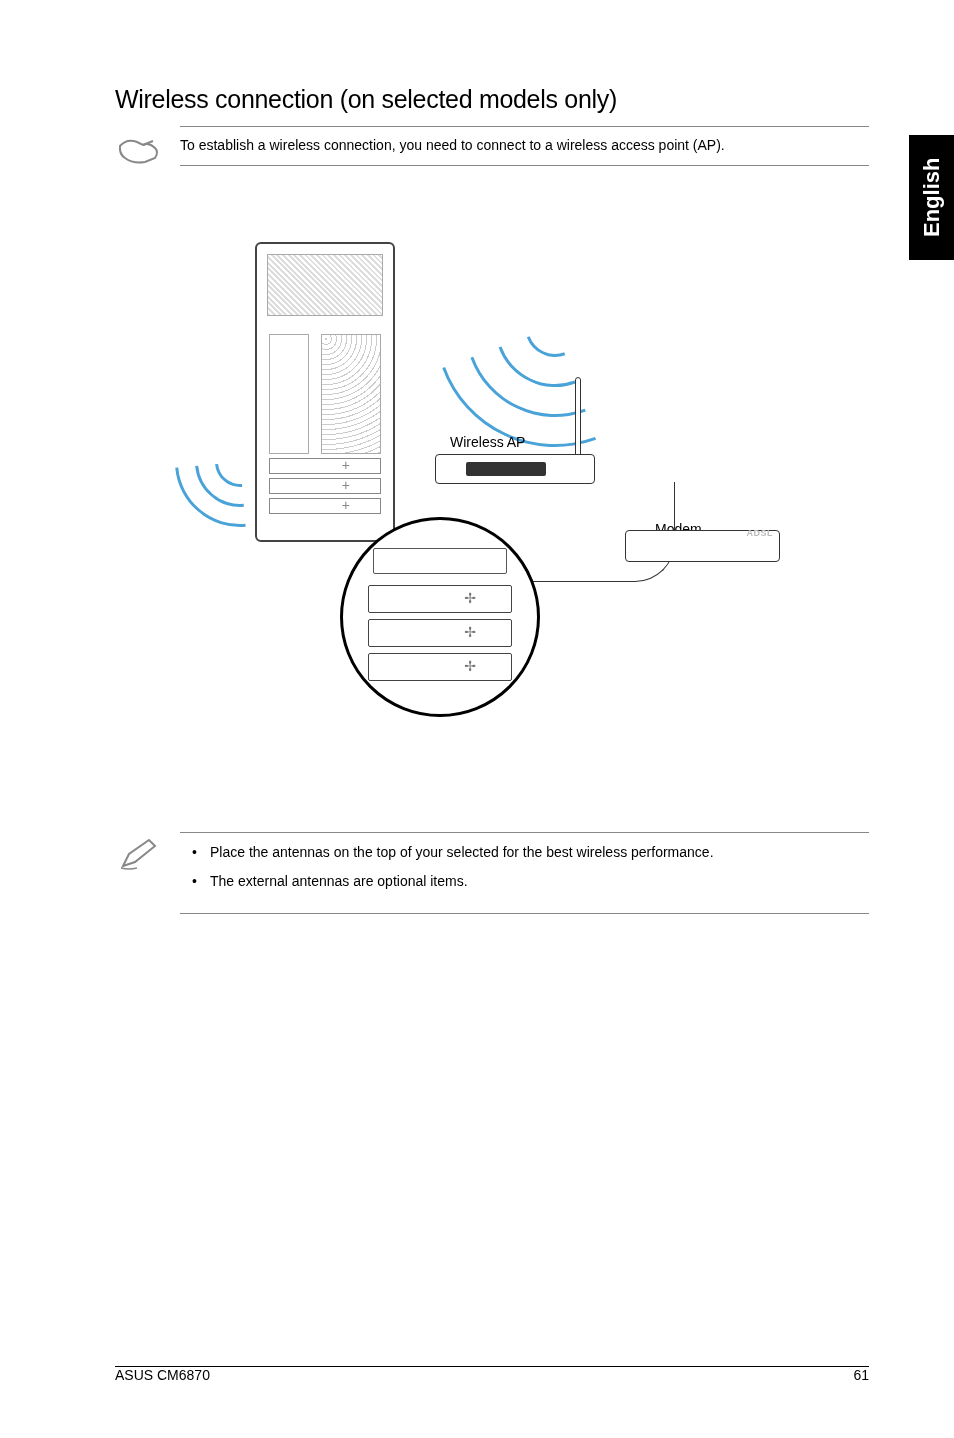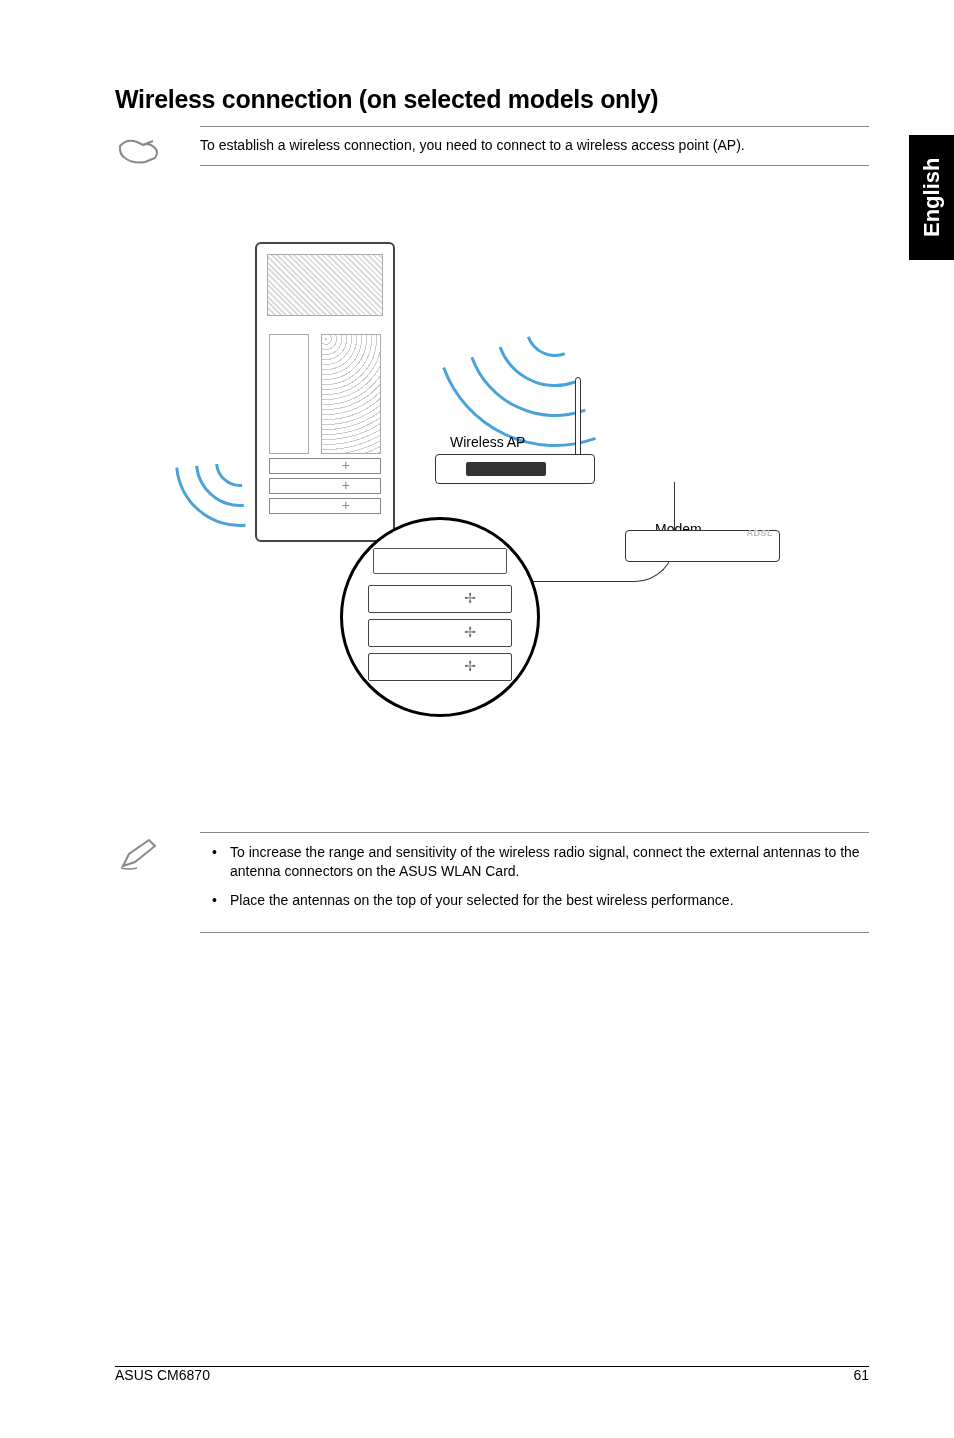--- a/index.html
+++ b/index.html
@@ -28,34 +28,33 @@
       transform: rotate(180deg);
       display: flex;
       align-items: center;
       justify-content: center;
       font-weight: bold;
       font-size: 22px;
       font-family: Arial, sans-serif;
     }
     h2 {
       font-size: 25px;
-      font-weight: bold;
+      font-weight: normal;
       margin-bottom: 12px;
       letter-spacing: -0.3px;
     }
     .intro {
       font-size: 15px;
       margin-bottom: 22px;
     }
     .note-block {
       display: flex;
       align-items: flex-start;
       margin-bottom: 25px;
       padding-left: 0px;
-      gap: 20px;
     }
     .note-icon {
       width: 55px;
       flex-shrink: 0;
       padding-top: 2px;
     }
     .note-content {
       flex: 1;
       border-top: 1px solid #888;
       border-bottom: 1px solid #888;
@@ -326,22 +325,22 @@
 
   <div class="note-block">
     <div class="note-icon">
       <svg viewBox="0 0 50 40" width="50" height="40">
         <path d="M8 32 L14 20 L34 6 L40 12 L20 28 L8 32 Z" fill="none" stroke="#888" stroke-width="2"></path>
         <path d="M6 34 Q14 36 22 34" fill="none" stroke="#888" stroke-width="1.5"></path>
       </svg>
     </div>
     <div class="note-content">
       <ul class="note-list">
-        <li>To increase the range and sensitivity of the wireless radio signal, connect the external antennas to the antenna connectors on the ASUS WLAN Card.</li>
         <li>Place the antennas on the top of your selected for the best wireless performance.</li>
+        <li>The external antennas are optional items.</li>
       </ul>
     </div>
   </div>
 
   <div class="footer">
     <span>ASUS CM6870</span>
     <span>61</span>
   </div>
 
 </div>

